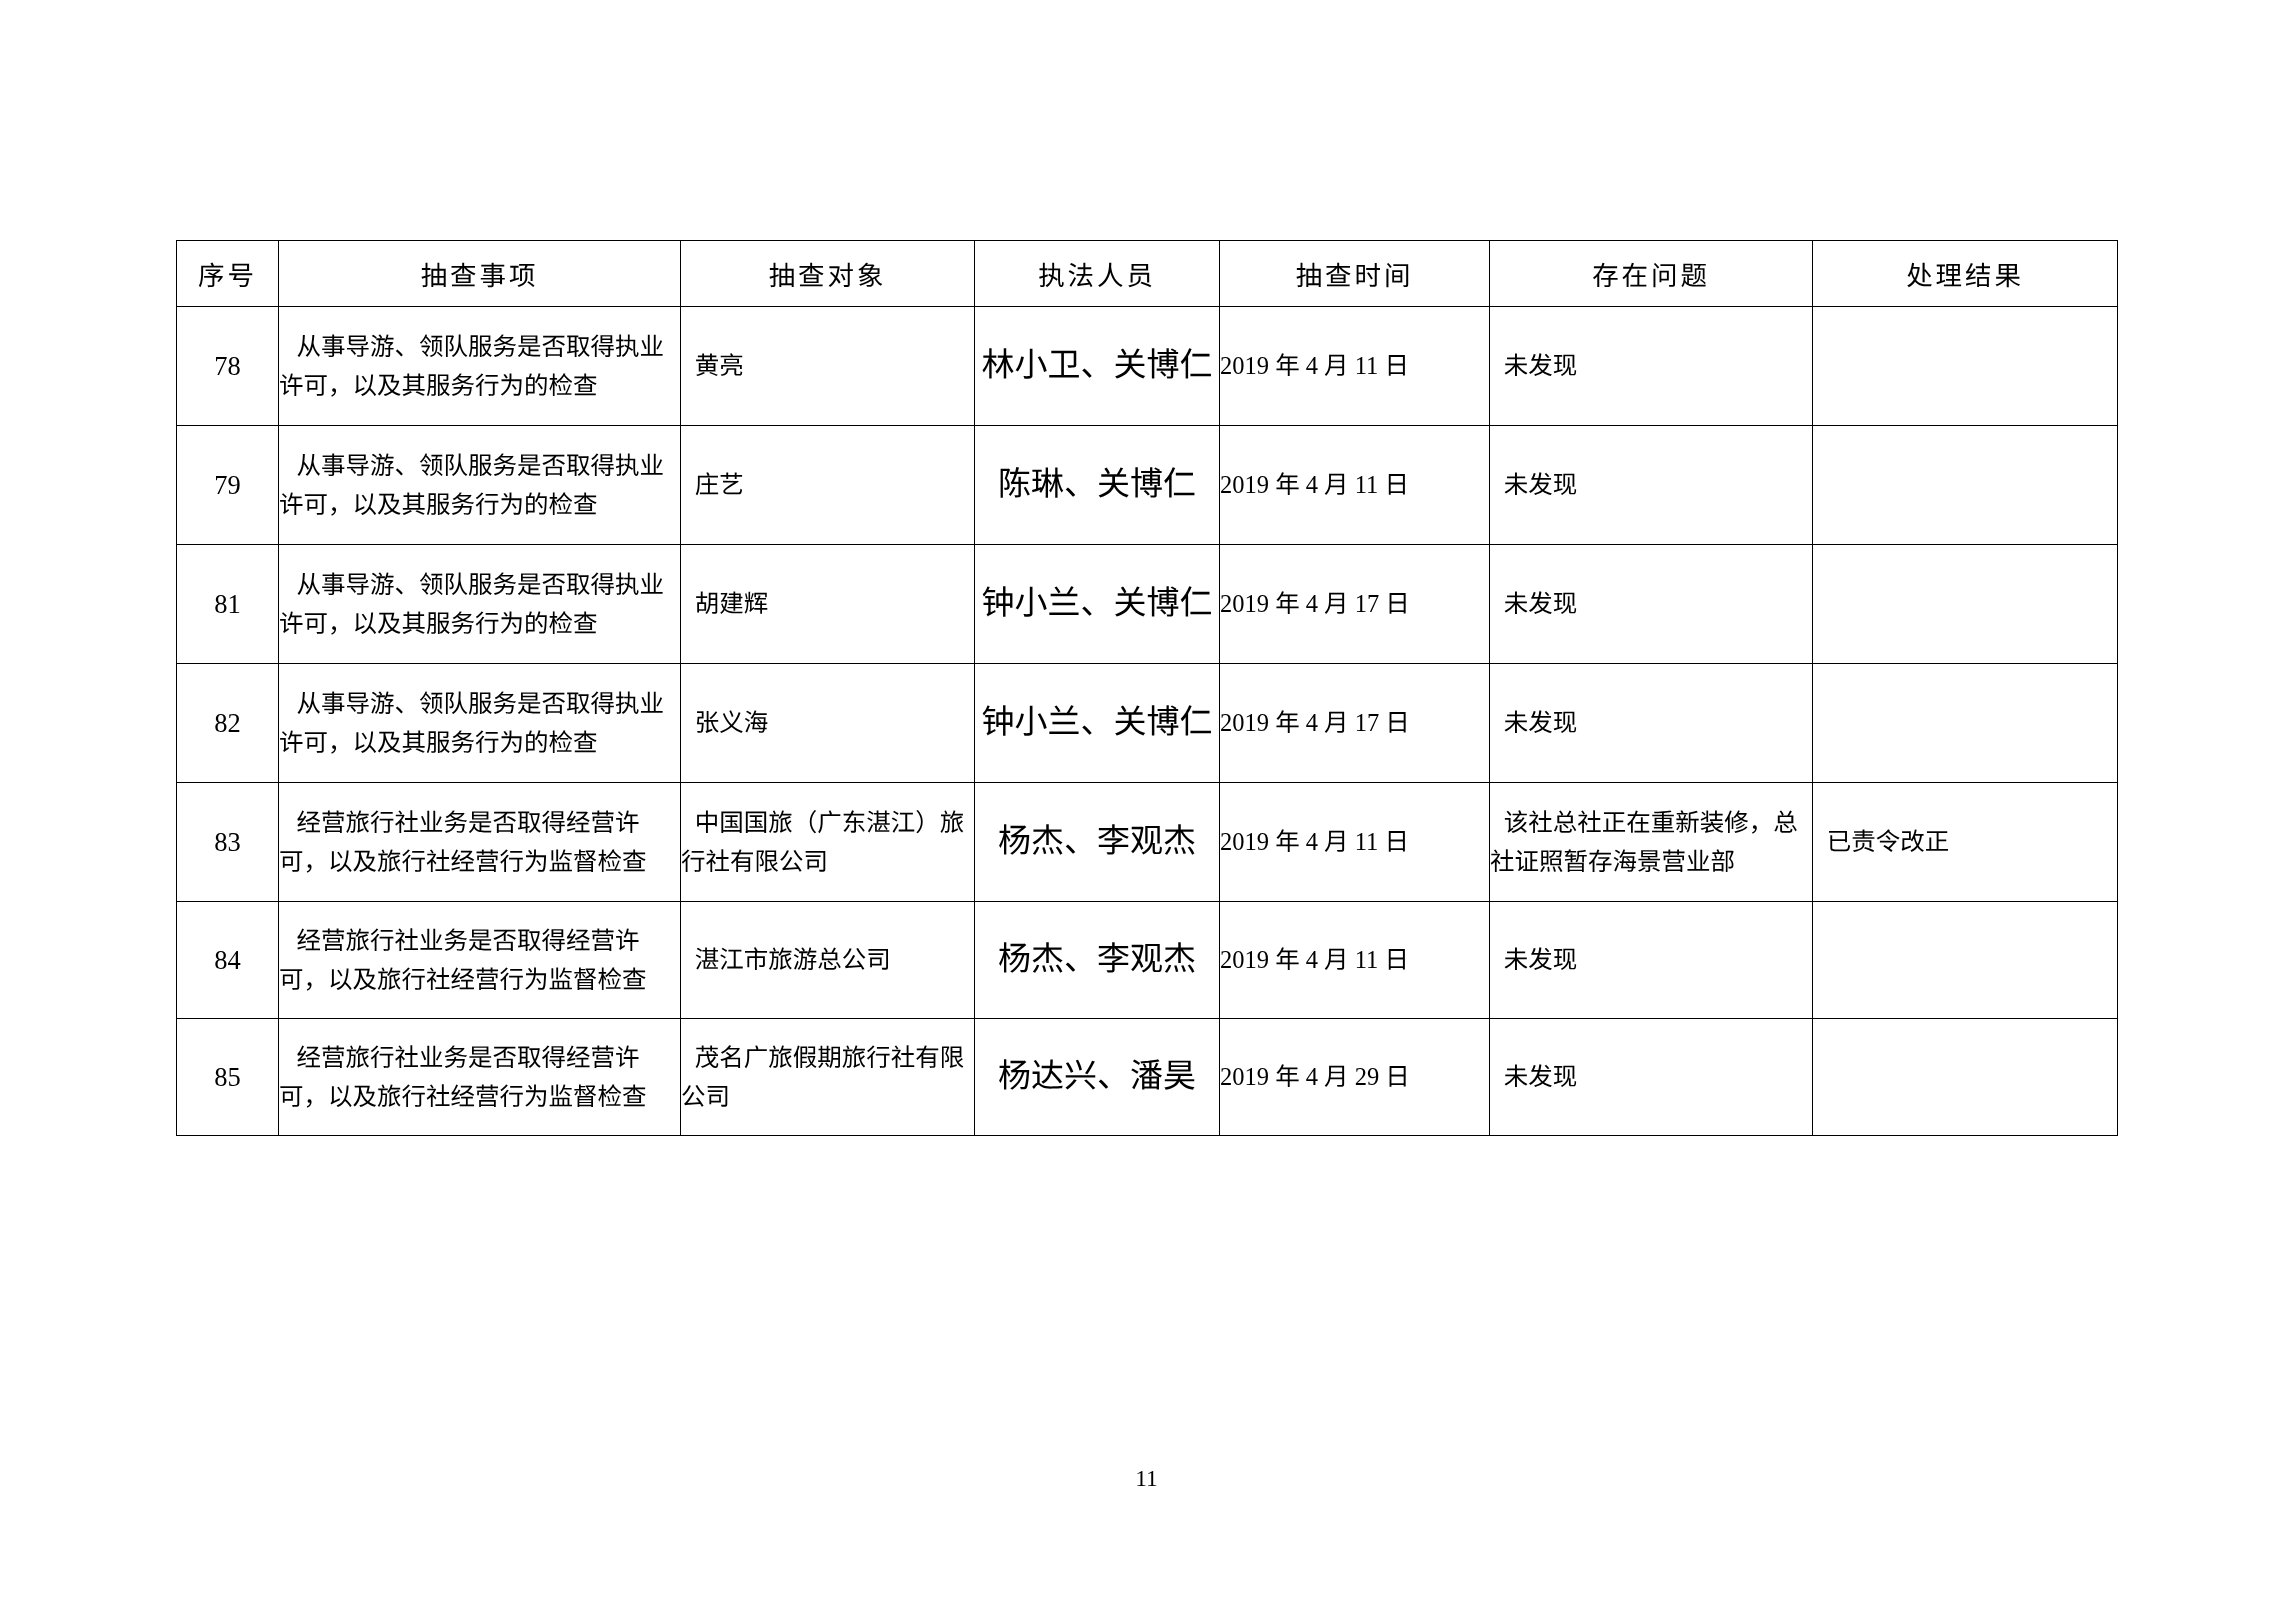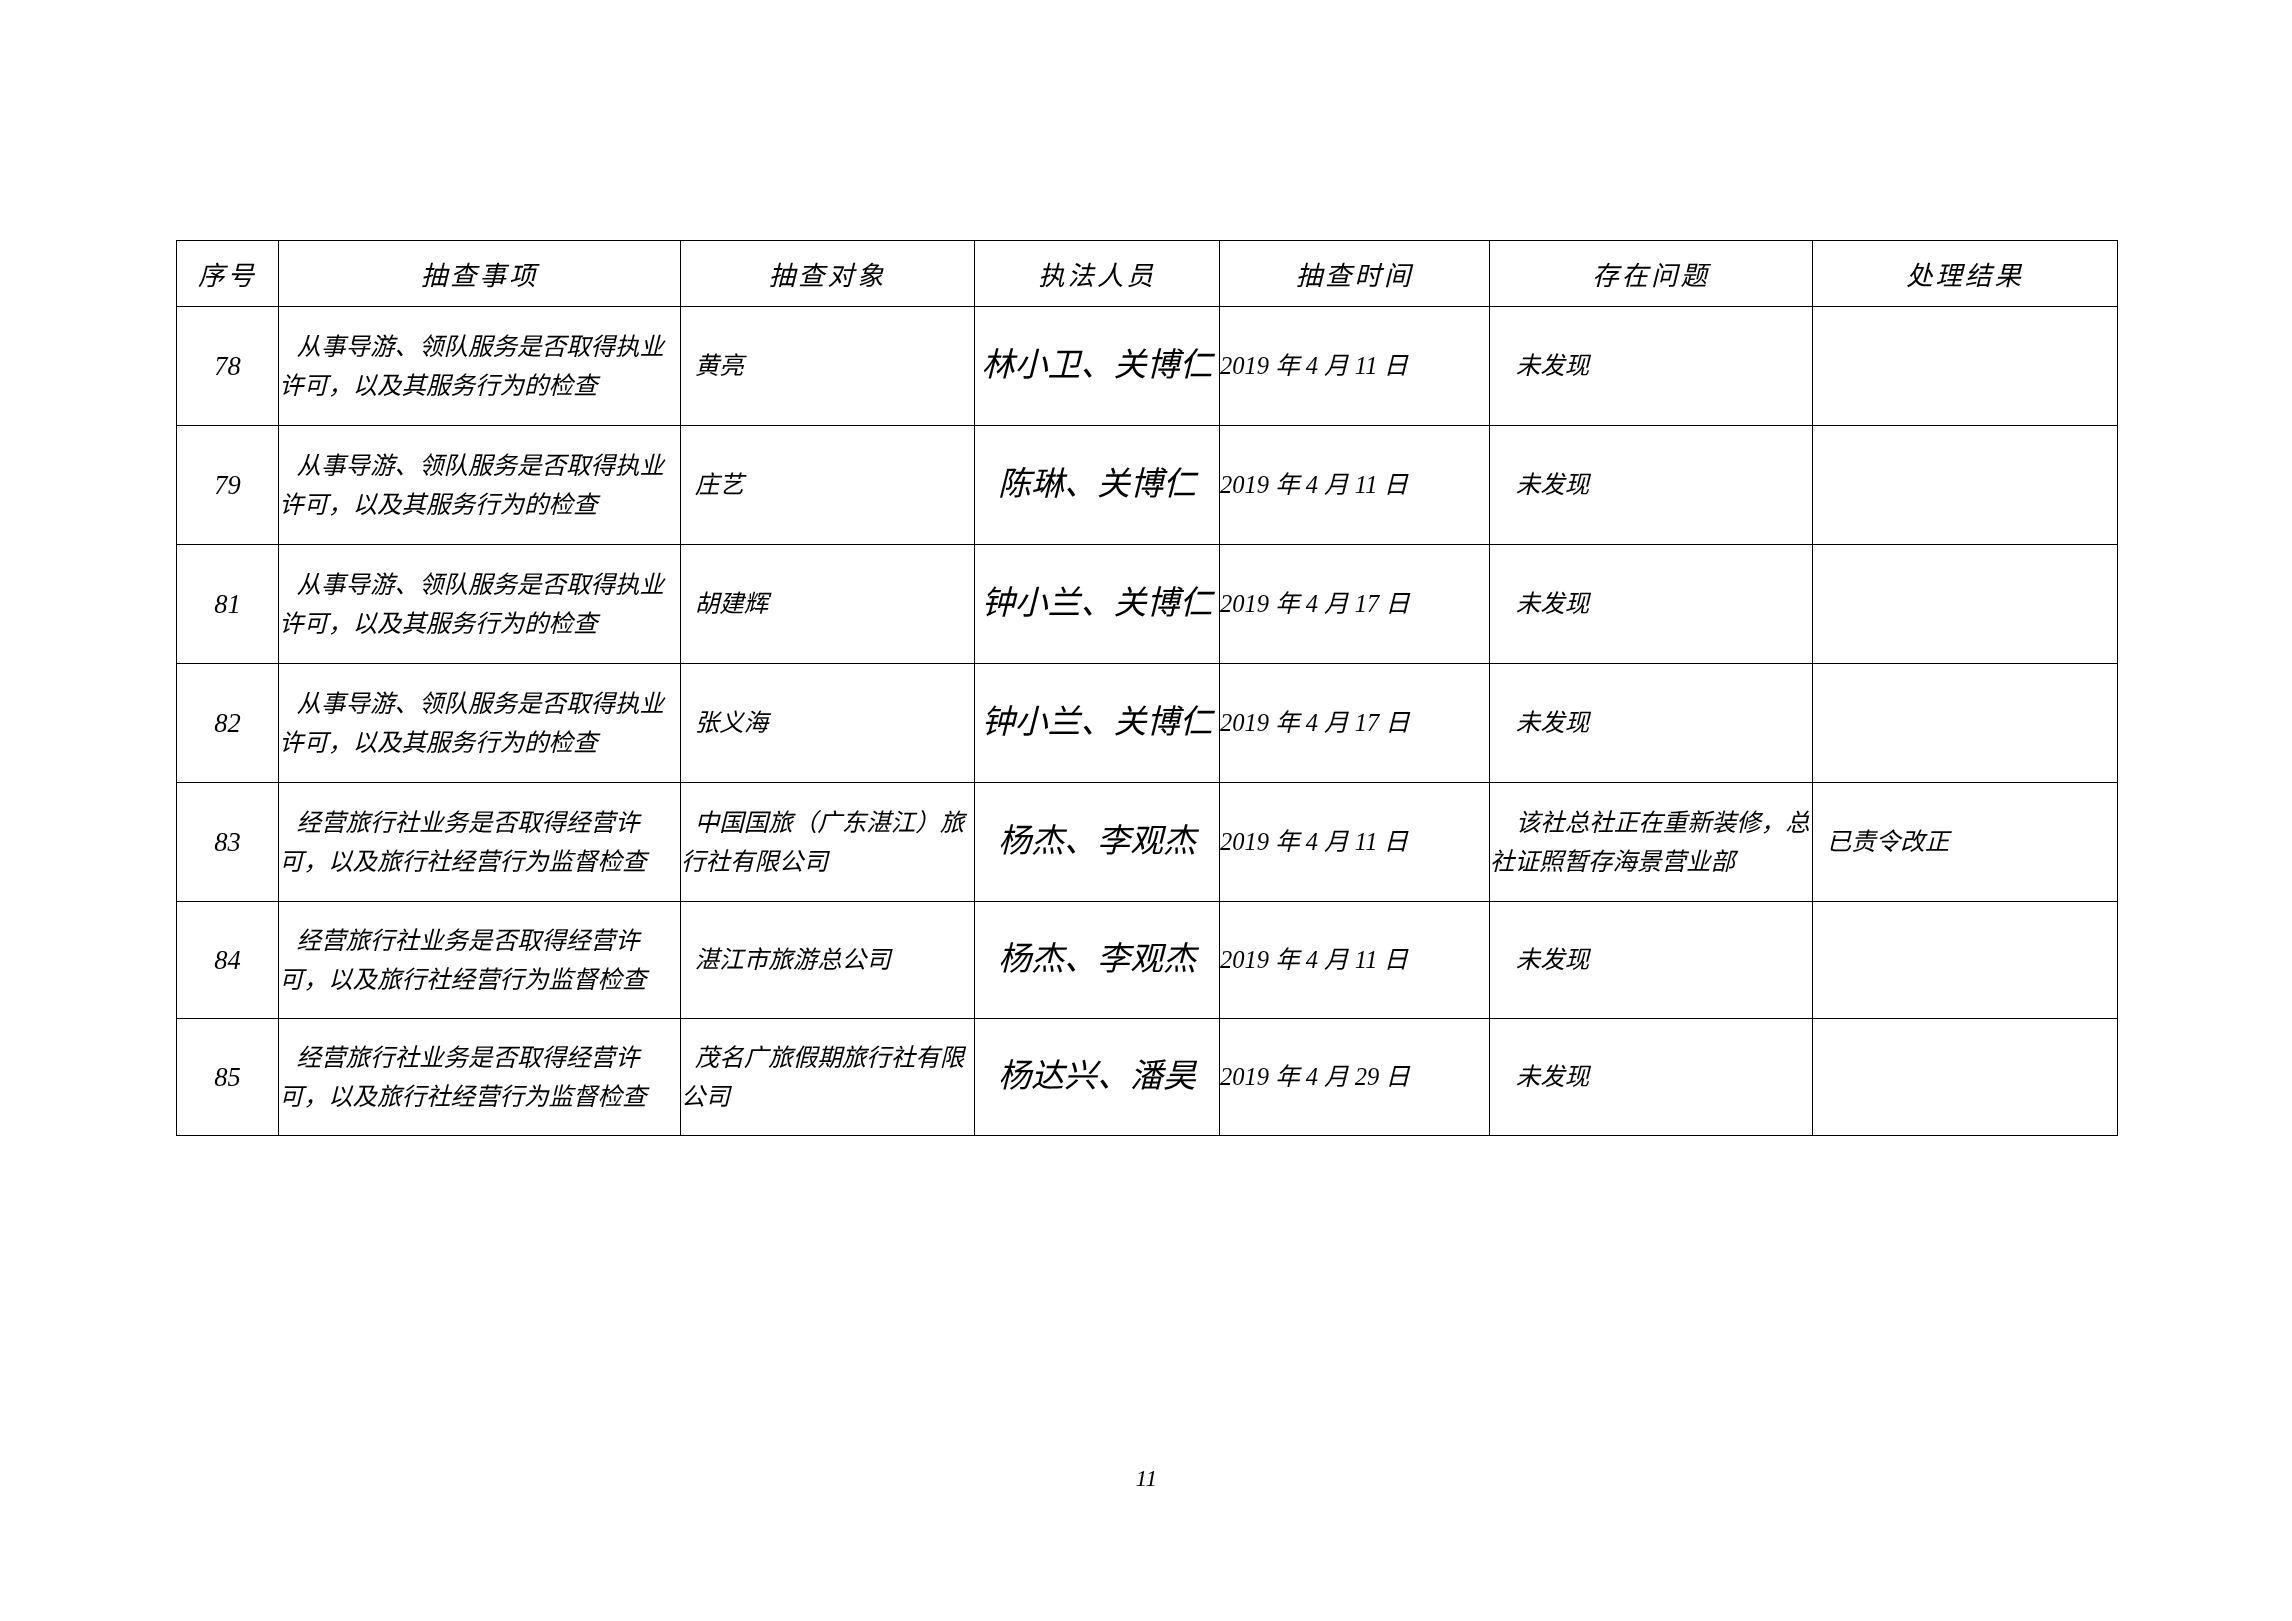--- a/index.html
+++ b/index.html
@@ -15,21 +15,20 @@
     position: relative;
     overflow: hidden;
   }
   .page {
     position: absolute;
     left: 0;
     top: 0;
     width: 2293px;
     height: 1621px;
     background: #ffffff;
-    font-style: italic;
   }
   .table-wrap {
     position: absolute;
     left: 176px;
     top: 240px;
     width: 1941px;
   }
   table.inspection-table {
     border-collapse: collapse;
     width: 1941px;
@@ -88,21 +87,20 @@
     font-size: 33px;
   }
   .time {
     font-size: 24.5px;
     white-space: nowrap;
   }
   .problem {
     padding: 9.8px 13.7px;
     font-size: 24.5px;
     line-height: 1.6;
-    margin-left: 12px;
   }
   .result {
     padding: 9.8px 13.7px;
     font-size: 24.5px;
     line-height: 1.6;
   }
   tr.row-tall td { height: 118px; }
   tr.row-mid td { height: 116px; }
 
   .page-number {

